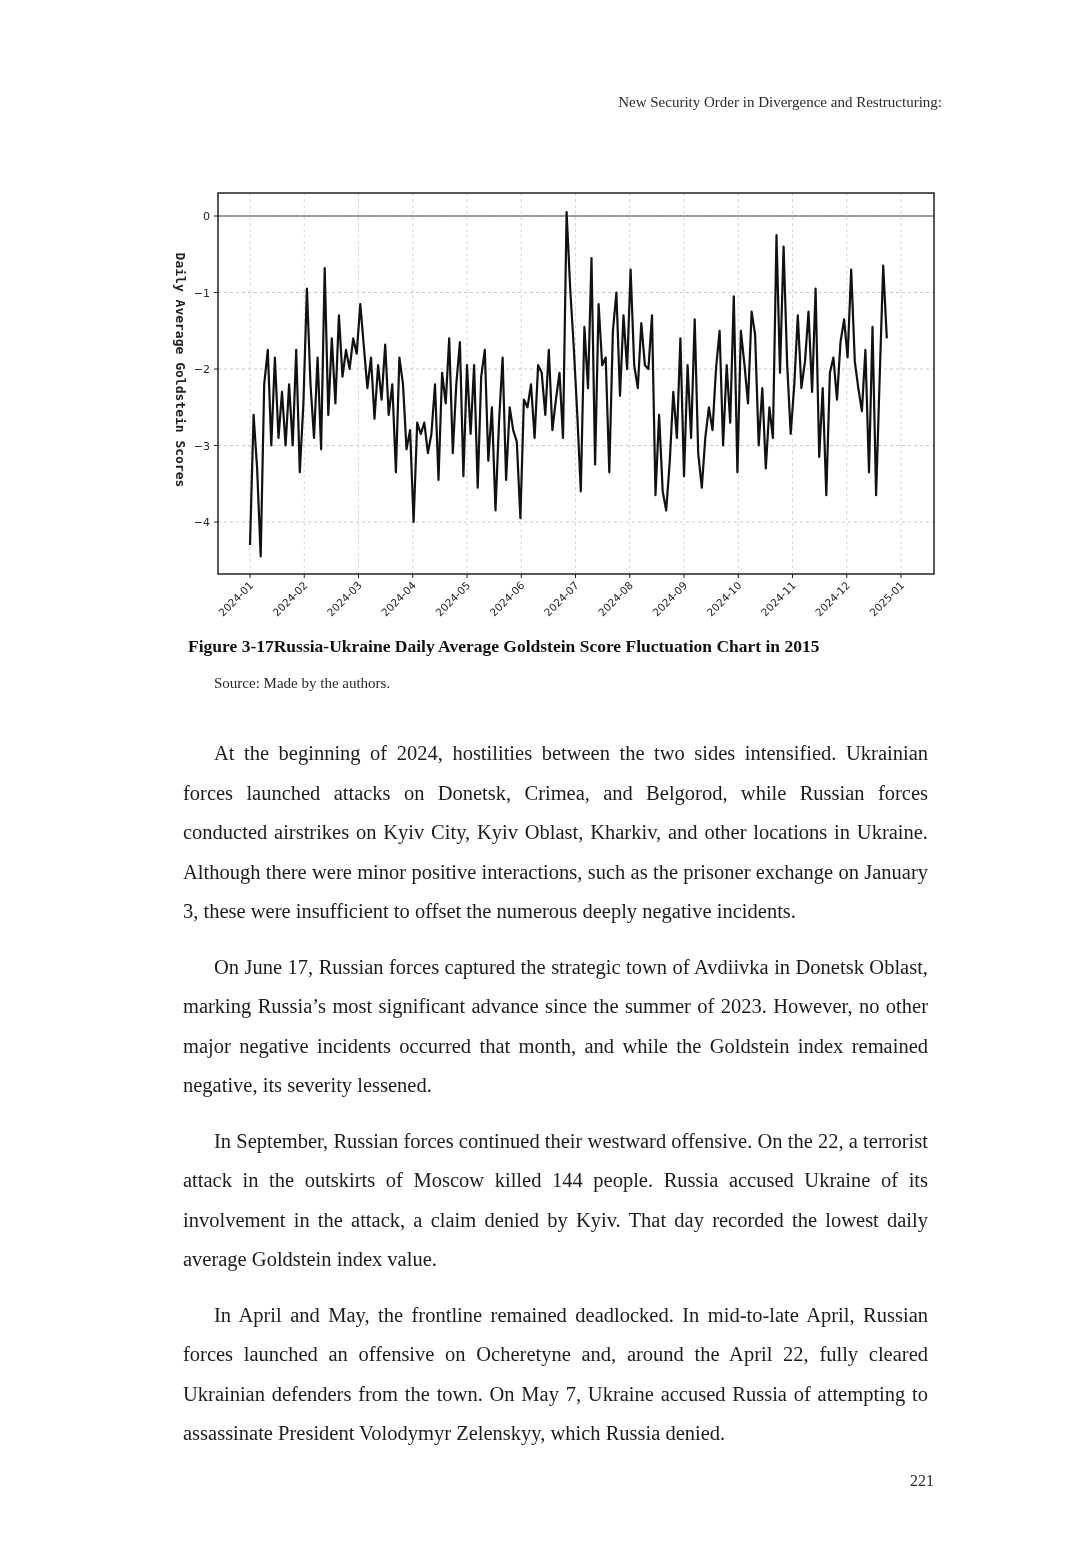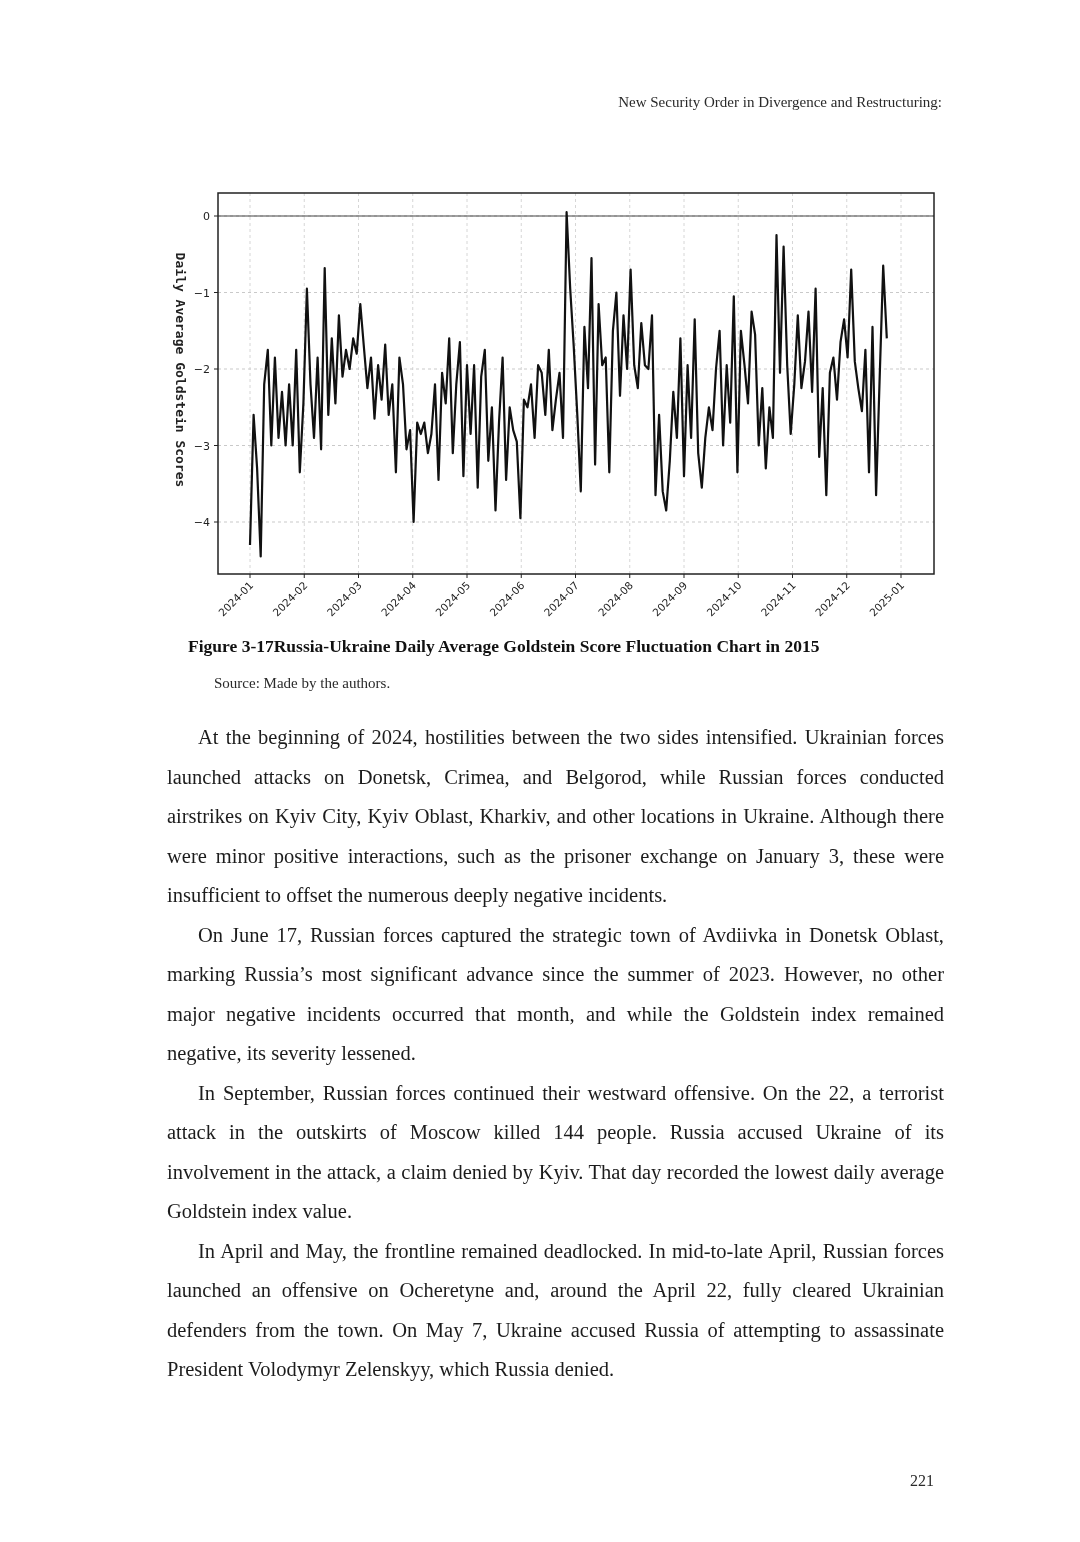--- a/index.html
+++ b/index.html
@@ -4,21 +4,21 @@
 <style>
   html, body { margin: 0; padding: 0; background: #ffffff; }
   body { width: 1080px; height: 1542px; position: relative; overflow: hidden; color: #1a1a1a; font-family: "Liberation Serif", "DejaVu Serif", serif; }
   .running-head { position: absolute; right: 138px; top: 88px; text-align: right; font-size: 15px; line-height: 28px; color: #2a2a2a; }
   .chart-wrap { position: absolute; left: 160px; top: 185px; width: 790px; height: 450px; }
   .chart-wrap svg { display: block; }
   .caption { position: absolute; left: 188px; top: 636px; font-family: "Liberation Serif", serif; font-weight: bold; font-size: 17.5px; color: #111; white-space: nowrap; }
   .caption .num { }
   .source { position: absolute; left: 186px; top: 675px; font-size: 15px; color: #2a2a2a; margin-left: 28px; }
   .body-text { position: absolute; left: 167px; top: 718px; width: 777px; font-size: 20.5px; line-height: 39.5px; text-align: justify; color: #1c1c1c; }
-  .body-text p { margin: 0; text-indent: 31px; }
+  .body-text p { margin: 16px; text-indent: 31px; }
   .page-num { position: absolute; right: 146px; top: 1460px; font-size: 16px; color: #2a2a2a; margin-top: 12px; }
 </style>
 </head>
 <body>
 
 <div class="running-head">
   <div>New Security Order in Divergence and Restructuring:</div>
 </div>
 
 <div class="chart-wrap">

